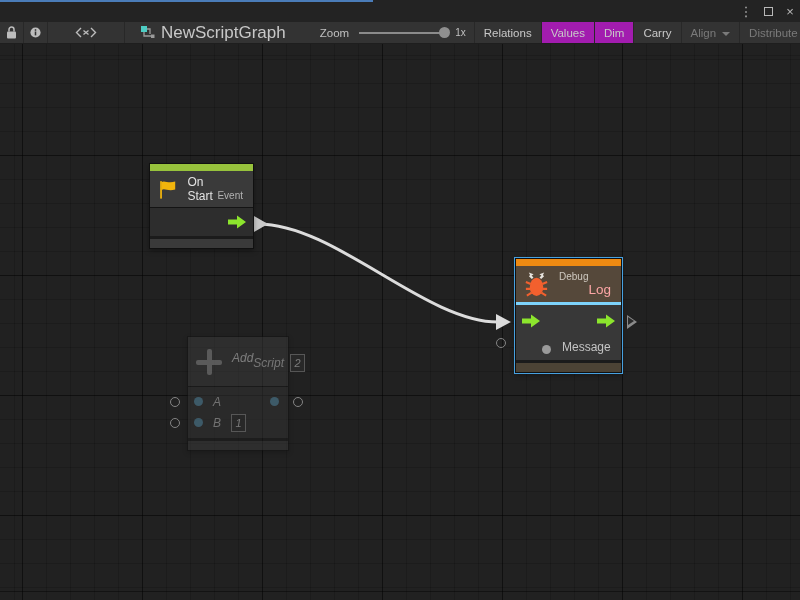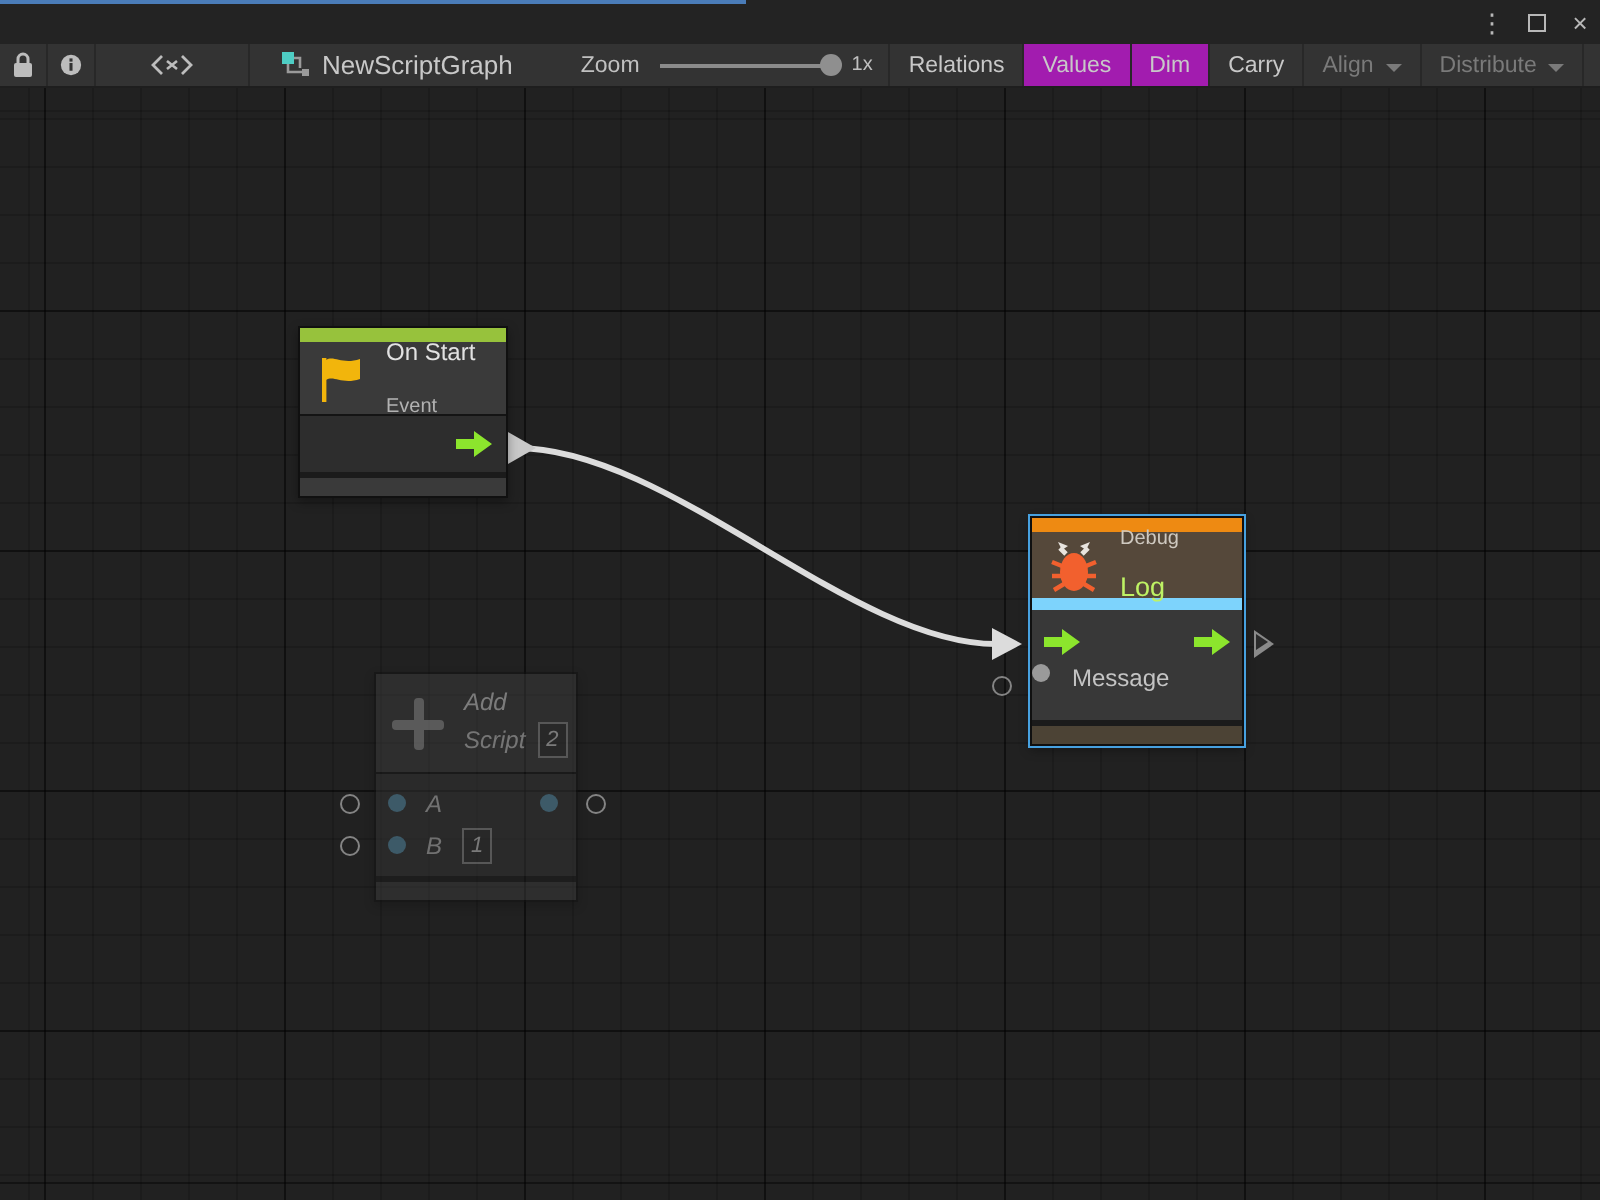--- a/index.html
+++ b/index.html
@@ -22,21 +22,21 @@
   .toolbar { position:absolute; top:22px; left:0; width:800px; height:22px; background:#333333;
              display:flex; align-items:stretch; border-bottom:1px solid #1e1e1e; overflow:hidden; }
   .tb-btn { display:flex; align-items:center; justify-content:center; padding:0 9px; font-size:11.5px;
             color:#c8c8c8; white-space:nowrap; }
   .tb-sep { width:1px; background:#282828; flex:0 0 1px; }
   .tb-btn.icon-btn { padding:0 6px; min-width:23px; }
   .tb-btn.active { background:#a21caf; }
   .tb-btn.disabled { color:#7a7a7a; }
   .dropdown-arrow { width:0; height:0; border-left:4px solid transparent; border-right:4px solid transparent;
                     border-top:4px solid #7a7a7a; margin-left:6px; margin-top:2px; }
-  .graph-ref { display:flex; align-items:center; gap:6px; padding:0 10px 0 16px; font-size:13px; }
+  .graph-ref { display:flex; align-items:center; gap:6px; padding:0 10px 0 16px; font-size:17px; }
   .zoom-group { display:flex; align-items:center; margin-left:24px; }
   .zoom-label { font-size:11.5px; color:#c0c0c0; margin-right:10px; }
   .zoom-track { position:relative; width:86px; height:2px; background:#8b8b8b; }
   .zoom-handle { position:absolute; right:-5px; top:-5px; width:11px; height:11px; border-radius:50%; background:#8f8f8f; }
   .zoom-value { font-size:10px; color:#c0c0c0; margin:0 8px 0 10px; }
 
   
   .canvas { position:absolute; top:44px; left:0; width:800px; height:556px; background-color:#212121;
     background-image:
       repeating-linear-gradient(to right,  rgba(0,0,0,0.42) 0 1px, transparent 1px 120px),
@@ -45,21 +45,21 @@
       repeating-linear-gradient(to bottom, rgba(0,0,0,0.16) 0 1px, transparent 1px 24px);
     background-position: 22px 0, 0 -9px, 22px 0, 0 15px; }
 
   .wire-svg { position:absolute; top:0; left:0; width:800px; height:556px; z-index:1; }
 
   
   .node { position:absolute; z-index:2; border:1px solid #101010; background:#1b1b1b;
           box-shadow:0 2px 5px rgba(0,0,0,0.35); }
   .node-colorbar { height:7px; }
   .node-header { display:flex; align-items:center; gap:9px; padding:0 10px 0 7px; }
-  .node-title-block { display:flex; flex-direction:column; justify-content:center; }
+  .node-title-block { display:flex; flex-direction:row; justify-content:center; }
   .node-body { position:relative; }
   .node-gap { height:3px; background:#1b1b1b; }
   .node-footer { height:9px; }
   .port-dot { width:9px; height:9px; border-radius:50%; flex:0 0 9px; }
   .hollow-port { position:absolute; width:10px; height:10px; border-radius:50%; border:1.5px solid #848484; z-index:2; }
   .hollow-tri { position:absolute; width:0; height:0; z-index:2;
                 border-top:7px solid transparent; border-bottom:7px solid transparent; border-left:10px solid #8a8a8a; }
   .hollow-tri::after { content:""; position:absolute; left:-8.6px; top:-4.8px; width:0; height:0;
                 border-top:4.8px solid transparent; border-bottom:4.8px solid transparent; border-left:6.6px solid #2b2b2b; }
 
@@ -68,26 +68,26 @@
   .node-onstart .node-colorbar { background:#97c23c; }
   .node-onstart .node-header { height:37px; background:#3a3a3a; border-bottom:1px solid #141414; }
   .onstart-title { font-size:12px; color:#e2e2e2; }
   .onstart-sub { font-size:10px; color:#b2b2b2; margin-top:15px; }
   .node-onstart .node-body { height:28px; background:#2d2d2d; display:flex; align-items:center; justify-content:flex-end; padding-right:7px; }
   .node-onstart .node-footer { background:#3a3a3a; }
 
   
   .node-log { left:515px; top:214px; width:107px; outline:1.5px solid #47a1e0; }
   .node-log .node-colorbar { background:#ee8a12; }
-  .node-log .node-header { height:39px; background:#55483a; border-bottom:6px solid #7dd3fc; }
+  .node-log .node-header { height:39px; background:#55483a; border-bottom:3px solid #7dd3fc; }
   .log-cat { font-size:10px; color:#cfc9c0; }
-  .log-title { font-size:13.5px; color:#bef264; margin-top:11px; }
+  .log-title { font-size:13.5px; color:#fca5a5; margin-top:11px; }
   .node-log .node-body { background:#383838; padding:5px 0 6px; }
   .log-flow-row { height:22px; display:flex; align-items:center; justify-content:space-between; padding:0 6px; }
-  .log-msg-row { height:22px; display:flex; align-items:flex-start; gap:11px; padding:0 6px 0 0; }
+  .log-msg-row { height:22px; display:flex; align-items:flex-end; gap:11px; padding:0 6px 0 26px; }
   .log-msg-label { font-size:12px; color:#c4c4c4; }
   .node-log .node-footer { background:#4c4335; }
 
   
   .node-add { left:187px; top:292px; width:102px; opacity:0.52;font-style:italic; }
   .node-add .node-header { height:50px; background:#3a3a3a; border-bottom:1px solid #141414; }
   .add-title { font-size:12px; color:#d0d0d0; }
   .add-inputs-line { display:flex; align-items:center; gap:6px; margin-top:3px; }
   .add-inputs-label { font-size:12px; color:#c4c4c4; }
   .count-box { min-width:15px; height:18px; border:1px solid #8a8a8a; background:#303030; color:#cccccc;

